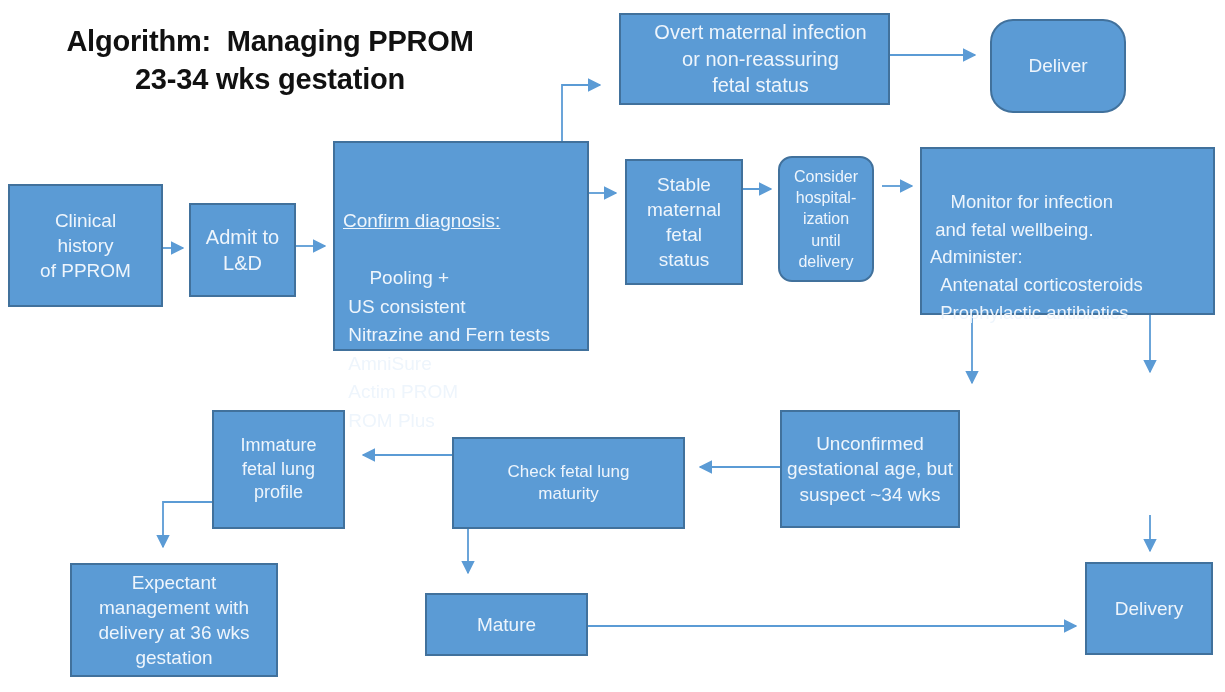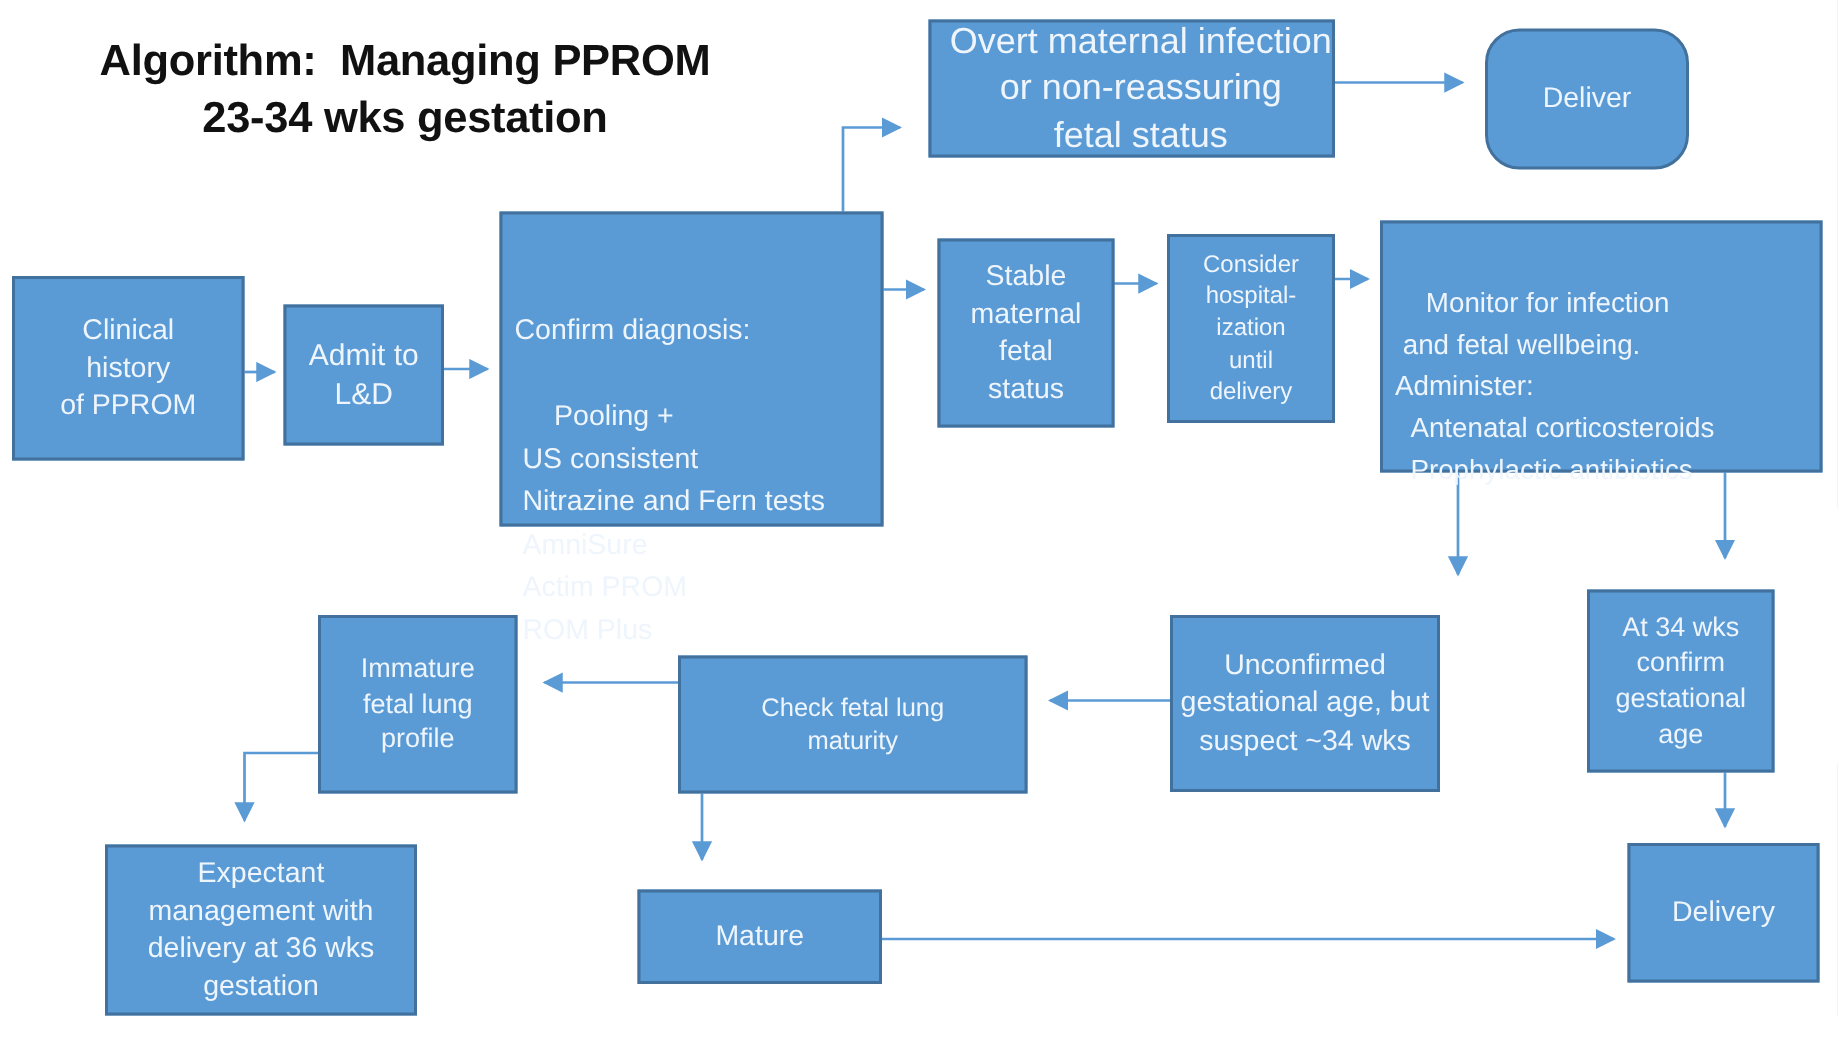--- a/index.html
+++ b/index.html
@@ -25,25 +25,25 @@
   svg.connectors .arrowhead{fill:var(--arrow);}
   .node{
     position:absolute;background:var(--box-fill);border:2px solid var(--box-border);
     color:var(--box-text);display:flex;align-items:center;justify-content:center;
     text-align:center;white-space:pre-wrap;line-height:1.32;
   }
   .n-clinical  {left:8px;   top:184px; width:155px; height:123px; font-size:19px;}
   .n-admit     {left:189px; top:203px; width:107px; height:94px;  font-size:20px;}
   .n-confirm   {left:333px; top:141px; width:256px; height:210px; font-size:19px;
                 display:block;text-align:left;padding:7px 8px;line-height:1.5;}
-  .n-confirm .confirm-heading{display:block;}
-  .n-overt     {left:619px; top:13px;  width:271px; height:92px;  font-size:24px;padding-left:12px;}
+  .n-confirm .confirm-heading{text-decoration:underline;display:block;}
+  .n-overt     {left:619px; top:13px;  width:271px; height:92px;  font-size:20px;padding-left:12px;}
   .n-deliver   {left:990px; top:19px;  width:136px; height:94px;  font-size:19px;border-radius:23px;}
   .n-stable    {left:625px; top:159px; width:118px; height:126px; font-size:19px;}
-  .n-hosp      {left:778px; top:156px; width:112px; height:126px; font-size:16px;}
+  .n-hosp      {left:778px; top:156px; width:96px; height:126px; font-size:16px;border-radius:14px;}
   .n-monitor   {left:920px; top:147px; width:295px; height:168px; font-size:18.5px;
                 display:block;text-align:left;padding:11px 8px;line-height:1.5;}
   .n-unconf    {left:780px; top:410px; width:180px; height:118px; font-size:19px;}
   .n-at34      {left:1058px;top:393px; width:125px; height:122px; font-size:18px;}
   .n-immature  {left:212px; top:410px; width:133px; height:119px; font-size:18px;}
   .n-checkflm  {left:452px; top:437px; width:233px; height:92px;  font-size:17px;}
   .n-expectant {left:70px;  top:563px; width:208px; height:114px; font-size:19px;}
   .n-mature    {left:425px; top:593px; width:163px; height:63px;  font-size:19px;}
   .n-delivery  {left:1085px;top:562px; width:128px; height:93px;  font-size:19px;}
 </style>
@@ -131,26 +131,20 @@
   Antenatal corticosteroids
   Prophylactic antibiotics</span>
   </div>
 
   <div class="node n-unconf">
     <span>Unconfirmed
 gestational age, but
 suspect ~34 wks</span>
   </div>
 
-  <div class="node n-at34">
-    <span>At 34 wks
-confirm
-gestational
-age</span>
-  </div>
 
   <div class="node n-immature">
     <span>Immature
 fetal lung
 profile</span>
   </div>
 
   <div class="node n-checkflm">
     <span>Check fetal lung
 maturity</span>

